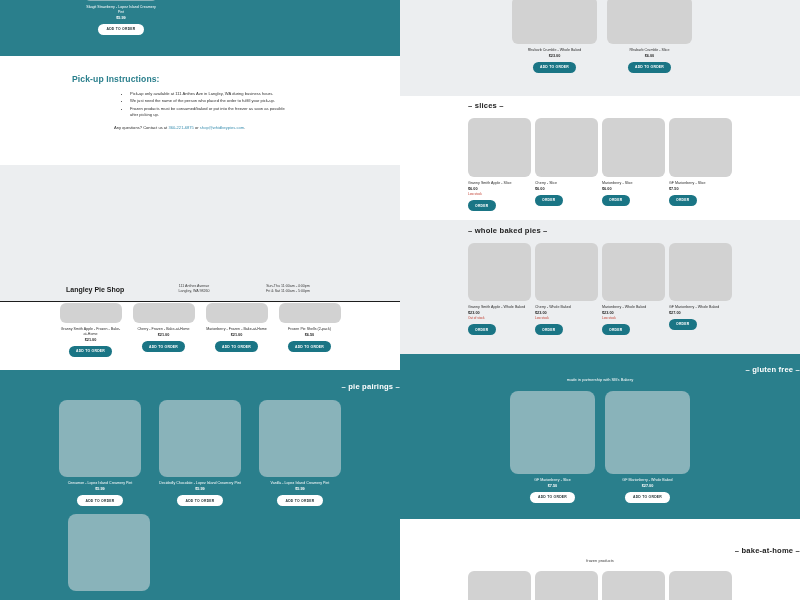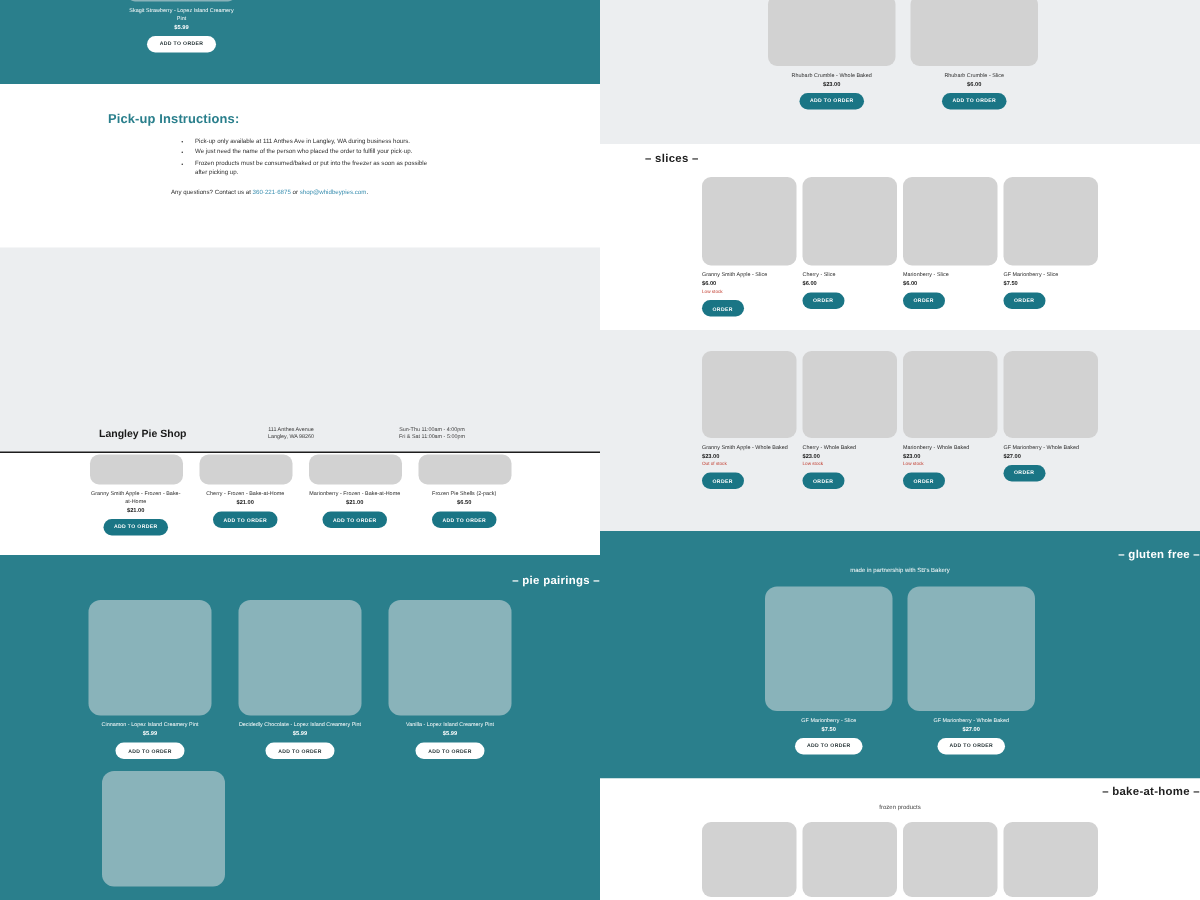--- a/index.html
+++ b/index.html
@@ -188,21 +188,21 @@
         <div class="card" style="width:85px; align-items:center;">
           <div class="thumb" style="height:47px; margin-top:-3px;"></div>
           <div class="p-name">Rhubarb Crumble - Slice</div>
           <div class="p-price">$6.00</div>
           <button class="btn btn-teal">ADD TO ORDER</button>
         </div>
       </div>
     </div>
 
     <div class="band-white" style="height:124px; padding-top:5px;">
-      <div class="sec-title la" style="margin-left:30px;">– slices –</div>
+      <div class="sec-title la" style="margin-left:68px;">– slices –</div>
       <div style="display:flex; gap:4px; margin-left:68px; margin-top:8px;">
         <div class="card la" style="width:63px;">
           <div class="thumb" style="height:59px;"></div>
           <div class="p-name">Granny Smith Apple - Slice</div>
           <div class="p-price">$6.00</div>
           <div class="p-stock">Low stock</div>
           <button class="btn btn-teal">ORDER</button>
         </div>
         <div class="card la" style="width:63px;">
           <div class="thumb" style="height:59px;"></div>
@@ -219,20 +219,21 @@
         <div class="card la" style="width:63px;">
           <div class="thumb" style="height:59px;"></div>
           <div class="p-name">GF Marionberry - Slice</div>
           <div class="p-price">$7.50</div>
           <button class="btn btn-teal">ORDER</button>
         </div>
       </div>
     </div>
 
     <div class="band-gray" style="height:134px; padding-top:6px;">
+      <div class="sec-title la" style="margin-left:68px;">– whole baked pies –</div>
       <div style="display:flex; gap:4px; margin-left:68px; margin-top:8px;">
         <div class="card la" style="width:63px;">
           <div class="thumb" style="height:58px;"></div>
           <div class="p-name">Granny Smith Apple - Whole Baked</div>
           <div class="p-price">$23.00</div>
           <div class="p-stock">Out of stock</div>
           <button class="btn btn-teal">ORDER</button>
         </div>
         <div class="card la" style="width:63px;">
           <div class="thumb" style="height:58px;"></div>
@@ -269,21 +270,21 @@
         </div>
         <div class="card" style="width:85px;">
           <div class="thumb on-teal" style="height:83px; border-radius:8px;"></div>
           <div class="p-name on-teal">GF Marionberry - Whole Baked</div>
           <div class="p-price on-teal">$27.00</div>
           <button class="btn btn-white">ADD TO ORDER</button>
         </div>
       </div>
     </div>
 
-    <div class="band-white" style="height:75px; padding-top:4px;">
+    <div class="band-white" style="height:75px; padding-top:27px;">
       <div class="sec-title">– bake-at-home –</div>
       <div class="sec-sub dark">frozen products</div>
       <div style="display:flex; gap:4px; margin-left:68px; margin-top:8px;">
         <div class="thumb" style="width:63px; height:50px;"></div>
         <div class="thumb" style="width:63px; height:50px;"></div>
         <div class="thumb" style="width:63px; height:50px;"></div>
         <div class="thumb" style="width:63px; height:50px;"></div>
       </div>
     </div>
   </div>

